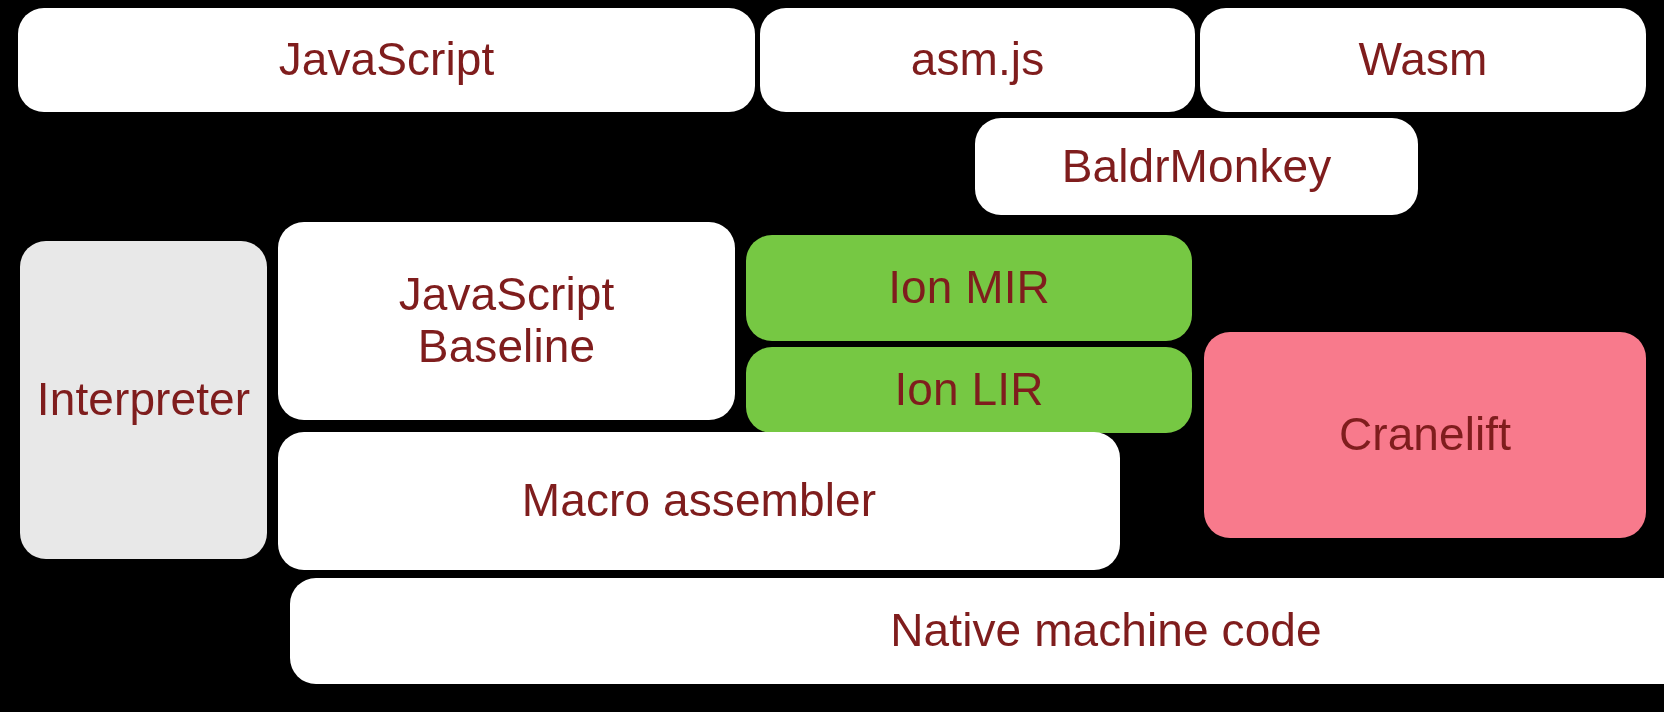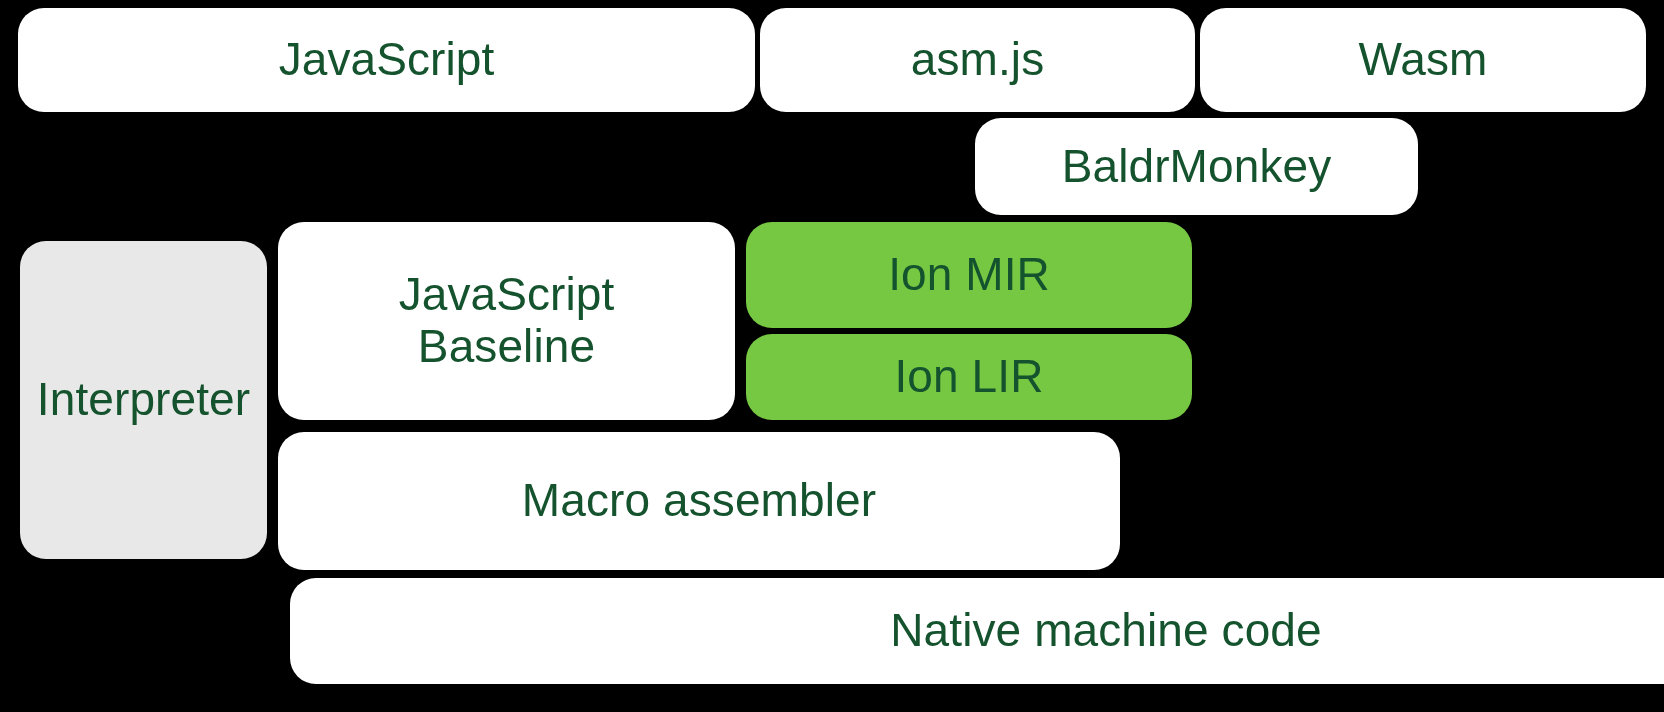--- a/index.html
+++ b/index.html
@@ -16,41 +16,42 @@
     overflow: hidden;
     font-family: "Liberation Sans", sans-serif;
   }
   .node {
     position: absolute;
     box-sizing: border-box;
     display: flex;
     align-items: center;
     justify-content: center;
     text-align: center;
-    color: #14532d;
+    color: #7f1d1d;
     border-radius: 26px;
     line-height: 1.12;
     font-weight: 400;
     letter-spacing: 0.1px;
     white-space: pre-line;
     padding: 0 8px;
   }
   .fill-white { background: #ffffff; }
   .fill-gray  { background: #e8e8e8; }
-  .fill-green { background: #76c843; }
+  .fill-green { background: #76c843; margin-top: 13px; }
   .fill-pink  { background: #f87a8c; }
 </style>
 </head>
 <body>
 
 <div id="diagram" style="width: 1664px; height: 712px; background: rgb(0, 0, 0);">
     <div class="node fill-white" style="left: 18px; top: 8px; width: 737px; height: 104px; font-size: 46px;">JavaScript</div>
     <div class="node fill-white" style="left: 1200px; top: 8px; width: 446px; height: 104px; font-size: 46px;">Wasm</div>
     <div class="node fill-white" style="left: 760px; top: 8px; width: 435px; height: 104px; font-size: 46px;">asm.js</div>
     <div class="node fill-white" style="left: 975px; top: 118px; width: 443px; height: 97px; font-size: 46px;">BaldrMonkey</div>
     <div class="node fill-gray" style="left: 20px; top: 222px; width: 247px; height: 318px; font-size: 46px; margin-top: 19px;">Interpreter</div>
     <div class="node fill-white" style="left: 278px; top: 222px; width: 457px; height: 198px; font-size: 46px;">JavaScript
 Baseline</div>
     <div class="node fill-green" style="left: 746px; top: 222px; width: 446px; height: 106px; font-size: 46px;">Ion MIR</div>
     <div class="node fill-green" style="left: 746px; top: 334px; width: 446px; height: 86px; font-size: 46px;">Ion LIR</div>
+    <div class="node fill-pink" style="left: 1204px; top: 332px; width: 442px; height: 206px; font-size: 46px;">Cranelift</div>
     <div class="node fill-white" style="left: 278px; top: 432px; width: 842px; height: 138px; font-size: 46px;">Macro assembler</div>
     <div class="node fill-white" style="left: 290px; top: 578px; width: 1632px; height: 106px; font-size: 46px;">Native machine code</div>
   </div>
 
 </body></html>

